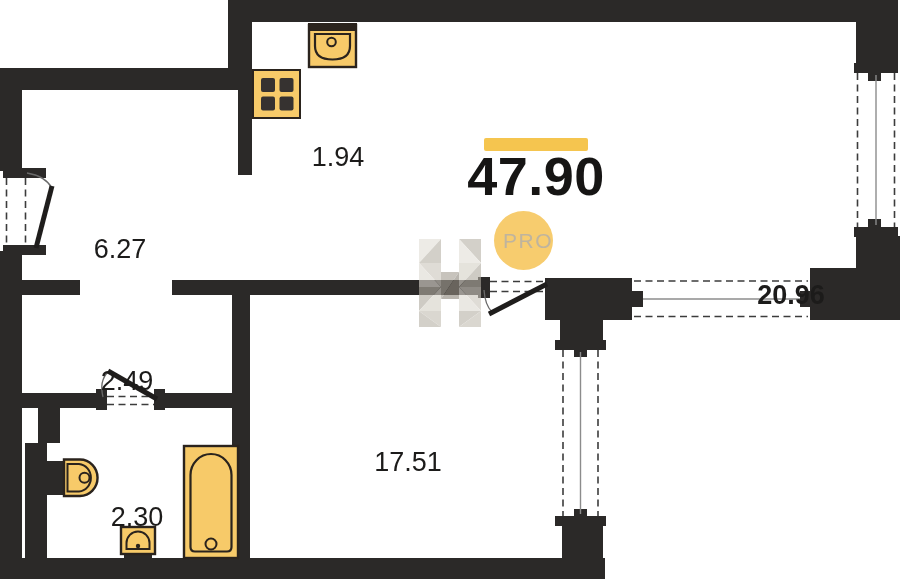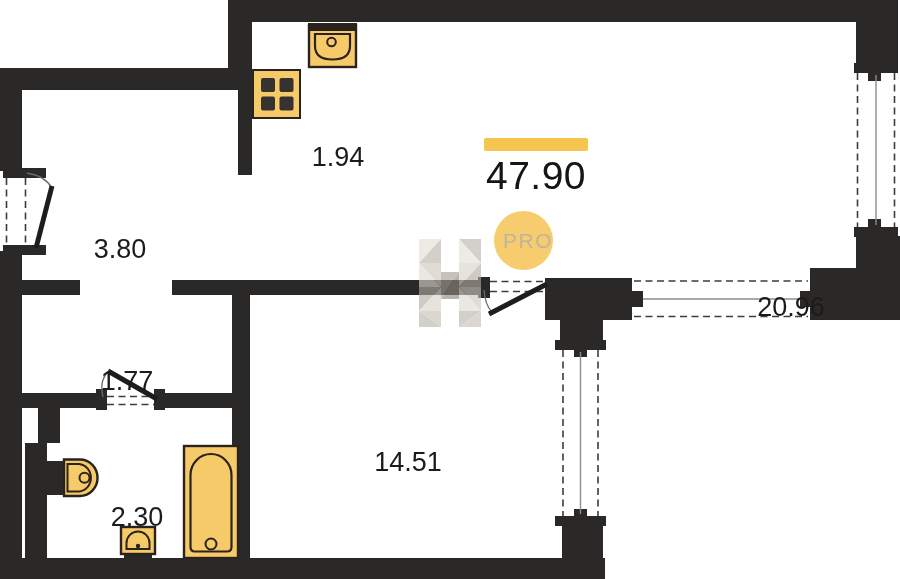--- a/index.html
+++ b/index.html
@@ -22,21 +22,21 @@
     font-size:27px;font-weight:400;color:var(--label);white-space:nowrap;
     letter-spacing:0px;
     margin-top:45px;
   }
   .total-bar{
     position:absolute;left:484px;top:138px;width:104px;height:13px;
     background:var(--accent);border-radius:2px;
   }
   .total-value{
     position:absolute;left:536px;top:176px;transform:translate(-50%,-50%);
-    font-size:39px;font-weight:400;color:#161514;letter-spacing:0.5px;white-space:nowrap;
+    font-size:54px;font-weight:700;color:#161514;letter-spacing:0.5px;white-space:nowrap;
   }
   .pro-badge{
     position:absolute;left:494px;top:211px;width:59px;height:59px;border-radius:50%;
     background:var(--badge);display:flex;align-items:center;justify-content:flex-end;
   }
   .pro-badge span{
     font-size:21px;font-weight:400;color:var(--badgetext);letter-spacing:1.5px;
   }
 </style>
 </head>
@@ -166,25 +166,25 @@
       <polygon points="459,239 459,263 481,263" fill="#e3e0d8"></polygon>
       <polygon points="459,263 481,263 459,287" fill="#d6d2c8"></polygon>
       <polygon points="481,263 481,287 459,287" fill="#b1aca1"></polygon>
       <polygon points="459,287 481,287 481,311" fill="#cdc8be"></polygon>
       <polygon points="459,287 459,311 481,311" fill="#dedad2"></polygon>
       <polygon points="459,311 481,311 459,327" fill="#b9b4a9"></polygon>
       <polygon points="481,311 481,327 459,327" fill="#c4bfb4"></polygon>
     </g>
   </svg>
 
-  <div class="room-label" style="left:120px;top:204px;">3.80</div>
+  <div class="room-label" style="left:120px;top:204px;">6.27</div>
   <div class="room-label" style="left:338px;top:112px;">1.94</div>
-  <div class="room-label" style="left:127px;top:336px;">1.77</div>
+  <div class="room-label" style="left:127px;top:336px;">2.49</div>
   <div class="room-label" style="left:137px;top:472px;">2.30</div>
-  <div class="room-label" style="left:408px;top:417px;">14.51</div>
-  <div class="room-label" style="left:791px;top:262px;">20.96</div>
+  <div class="room-label" style="left:408px;top:417px;">17.51</div>
+  <div class="room-label" style="left:791px;top:250px;font-weight:bold;">20.96</div>
 
   <div class="total-bar"></div>
   <div class="total-value">47.90</div>
   <div class="pro-badge">
     <span>PRO</span>
   </div>
 </div>
 
 </body></html>

